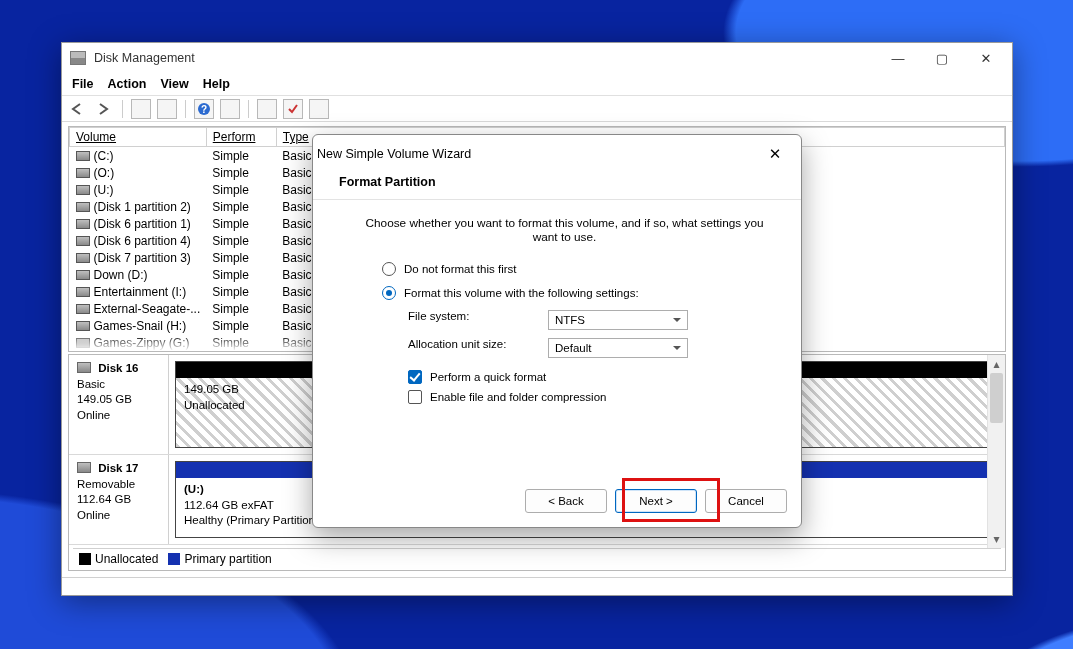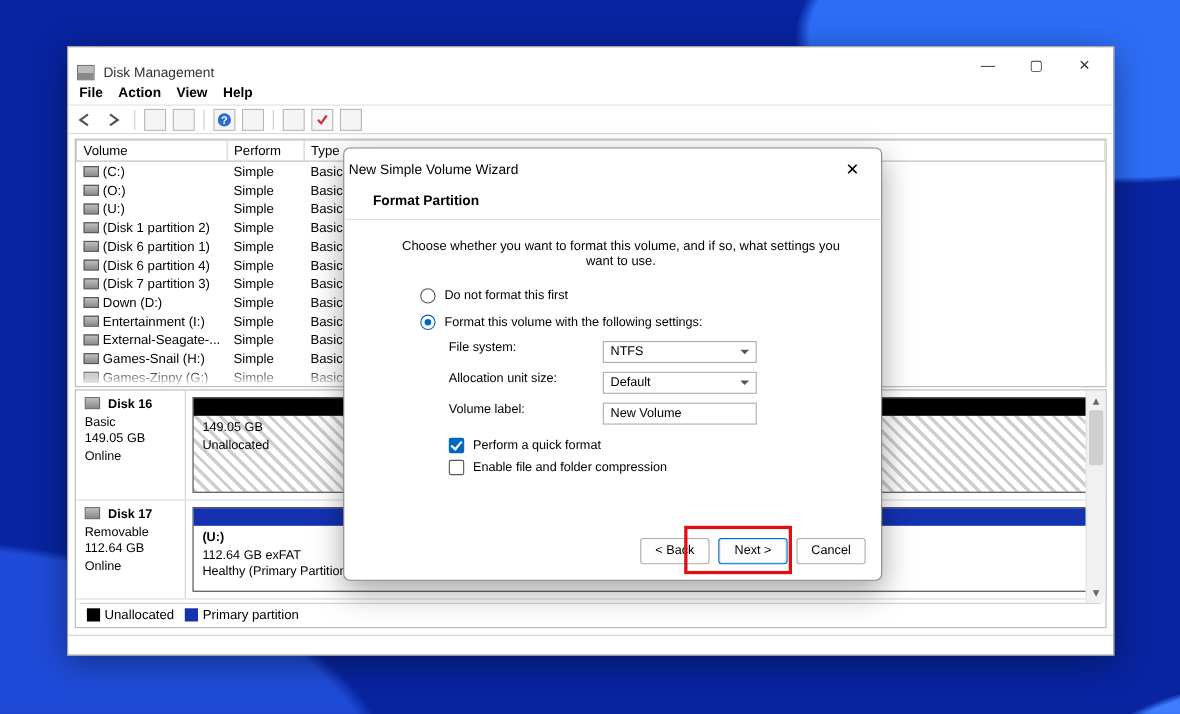--- a/index.html
+++ b/index.html
@@ -27,21 +27,21 @@
   .dm-window {
     position:absolute;
     left:61px; top:42px;
     width:952px; height:554px;
     background:#fff;
     border:1px solid #9a9a9a;
     box-shadow: 0 6px 30px rgba(0,0,0,0.4);
     display:flex; flex-direction:column;
   }
   .titlebar {
-    display:flex; align-items:flex-end; height:30px;
+    display:flex; align-items:center; height:30px;
     padding:0 4px 0 8px; font-size:12.5px; color:#333;
   }
   .titlebar .tb-icon { width:16px; height:14px; background:#888; margin-right:8px;
     background:linear-gradient(#bbb 0 50%, #888 50% 100%); border:1px solid #777;}
   .titlebar .spacer { flex:1; }
   .titlebar button { width:44px; height:28px; border:none; background:none; font-size:13px; color:#333;}
   .titlebar .sys-glyph{font-family:"Segoe MDL2 Assets","Segoe Fluent Icons",sans-serif;}
 
   .menubar { display:flex; gap:14px; padding:4px 10px; border-bottom:1px solid #e0e0e0; font-size:12.5px;}
   .menubar span{ cursor:default;font-weight:bold; }
@@ -53,21 +53,21 @@
   .tb-btn.plain{border:none;background:none;}
   .tb-btn svg{display:block;}
 
   .content{ flex:1; padding:4px 6px 6px 6px; display:flex; flex-direction:column; gap:2px; min-height:0;}
   .pane{ border:1px solid #b9b9b9; background:#fff; overflow:hidden; }
 
   
   .list-pane{ height:226px; position:relative;}
   table.vol{ width:100%; border-collapse:collapse; font-size:12px;}
   table.vol th{ text-align:left; font-weight:400; background:#fff; border:1px solid #d0d0d0;
-    padding:2px 6px; font-size:12px;}
+    padding:2px 6px; font-size:12px;text-decoration:underline;}
   table.vol td{ padding:1.5px 6px; white-space:nowrap;}
   .dicon{display:inline-block;width:14px;height:10px;background:#7a7a7a;
     border:1px solid #555; margin-right:4px; vertical-align:-1px;
     background:linear-gradient(#bfbfbf,#8a8a8a);}
   .list-fade{position:absolute;left:0;right:0;bottom:0;height:16px;
     background:linear-gradient(rgba(255,255,255,0),#fff);}
 
   
   .graph-pane{ flex:1; position:relative; overflow:hidden;}
   .disk-row{ display:flex; align-items:stretch; border-bottom:1px solid #d9d9d9; height:100px;}
@@ -124,21 +124,21 @@
   .field-row .sel,.field-row .tinput{
     width:140px; height:20px; border:1px solid #adadad; background:#fff;
     display:flex; align-items:center; padding:0 6px; font-size:11.5px; position:relative;}
   .sel::after{content:"";position:absolute;right:6px;top:7px;border:4px solid transparent;border-top-color:#555;}
   .chk-row{ display:flex; align-items:center; gap:8px; margin:12px 0 6px 48px;}
   .chk{ width:14px;height:14px; border:1.5px solid #555; border-radius:2px; position:relative;}
   .chk.on{ background:#0067c0;border-color:#0067c0;}
   .chk.on::after{content:"";position:absolute;left:3px;top:0px;width:4px;height:8px;
     border:2px solid #fff;border-top:none;border-left:none;transform:rotate(40deg);}
   .dlg-footer{ display:flex; justify-content:flex-end; gap:8px; padding:10px 14px 14px 14px;}
-  .dlg-footer button{ width:63px; height:24px; font-size:11.5px;
+  .dlg-footer button{ width:82px; height:24px; font-size:11.5px;
     background:#fdfdfd; border:1px solid #adadad; border-radius:3px;}
   .dlg-footer button.primary{ border:1px solid #0067c0; box-shadow:inset 0 0 0 1px #cfe4f8;}
   .next-highlight{ position:absolute; border:3px solid #d11; pointer-events:none;
     left:622px; top:478px; width:98px; height:44px;}
 </style>
 </head>
 <body>
 
 <div class="bg"></div>
 
@@ -358,26 +358,20 @@
       <div class="sel">
         <span>NTFS</span>
       </div>
     </div>
     <div class="field-row">
       <label>Allocation unit size:</label>
       <div class="sel">
         <span>Default</span>
       </div>
     </div>
-    <div class="field-row">
-      <label>Volume label:</label>
-      <div class="tinput">
-        <span>New Volume</span>
-      </div>
-    </div>
 
     <div class="chk-row">
       <span class="chk on"></span>
       <span>Perform a quick format</span>
     </div>
     <div class="chk-row" style="margin-top:4px;text-align:center;">
       <span class="chk"></span>
       <span>Enable file and folder compression</span>
     </div>
   </div>

